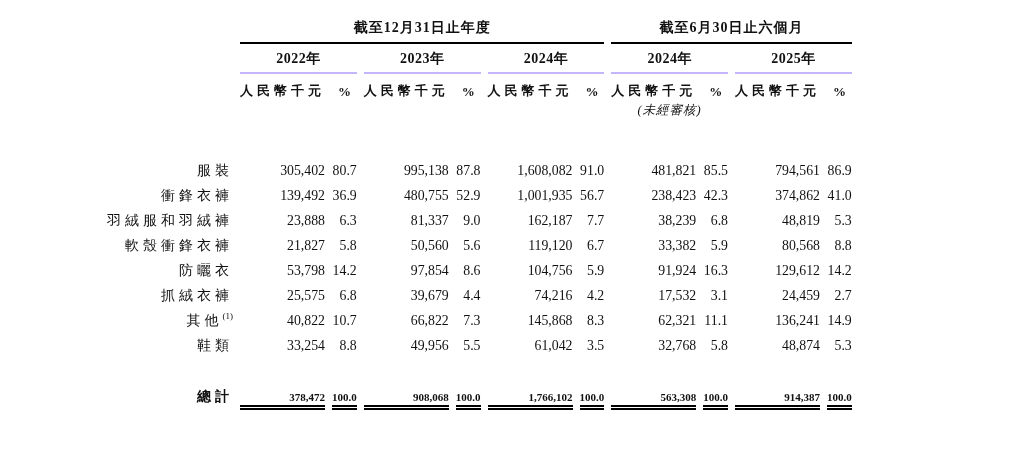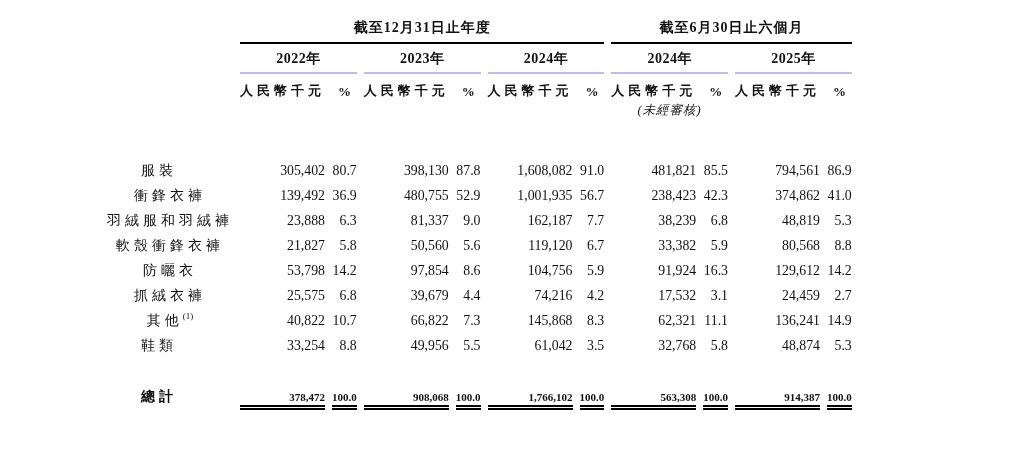--- a/index.html
+++ b/index.html
@@ -56,21 +56,21 @@
     font-style: italic;
     font-size: 12.5px;
     letter-spacing: 1px;
     white-space: nowrap;
     vertical-align: top;
   }
   .r-spacer td { height: 38px; }
 
   
   .r-data td { height: 25px; font-size: 14px; }
-  td.lbl { text-align: center; white-space: nowrap; letter-spacing: 4px; overflow: visible; }
+  td.lbl { text-align: right; white-space: nowrap; letter-spacing: 4px; overflow: visible; }
   td.lbl.indent { padding-left: 22px; }
   td.lbl sup { font-size: 9px; letter-spacing: 0; vertical-align: super; }
   td.num, td.pct-v { text-align: right; white-space: nowrap; font-size: 13.8px; }
   tr.ruled td.num, tr.ruled td.pct-v { border-bottom: 2px solid #000; }
 
   .r-gap td { height: 28px; }
 
   .r-total td { height: 24px; font-weight: bold; font-size: 11px; vertical-align: bottom; padding-bottom: 2px; }
   .r-total td.lbl { font-size: 14px; vertical-align: middle; }
   .r-total td.num, .r-total td.pct-v { border-bottom: 5px double #000; }
@@ -127,21 +127,21 @@
       </tr>
       <tr class="r-spacer">
           <td colspan="11"></td>
         </tr>
     </thead>
     <tbody id="rows-body">
         <tr class="r-data">
     <td class="lbl"><span class="lbl-text">服裝</span></td>
   <td class="num">305,402</td>
           <td class="pct-v">80.7</td>
-          <td class="num">398,130</td>
+          <td class="num">995,138</td>
           <td class="pct-v">87.8</td>
           <td class="num">1,608,082</td>
           <td class="pct-v">91.0</td>
           <td class="num">481,821</td>
           <td class="pct-v">85.5</td>
           <td class="num">794,561</td>
           <td class="pct-v">86.9</td>
         </tr>
         <tr class="r-data">
     <td class="lbl indent"><span class="lbl-text">衝鋒衣褲</span></td>

